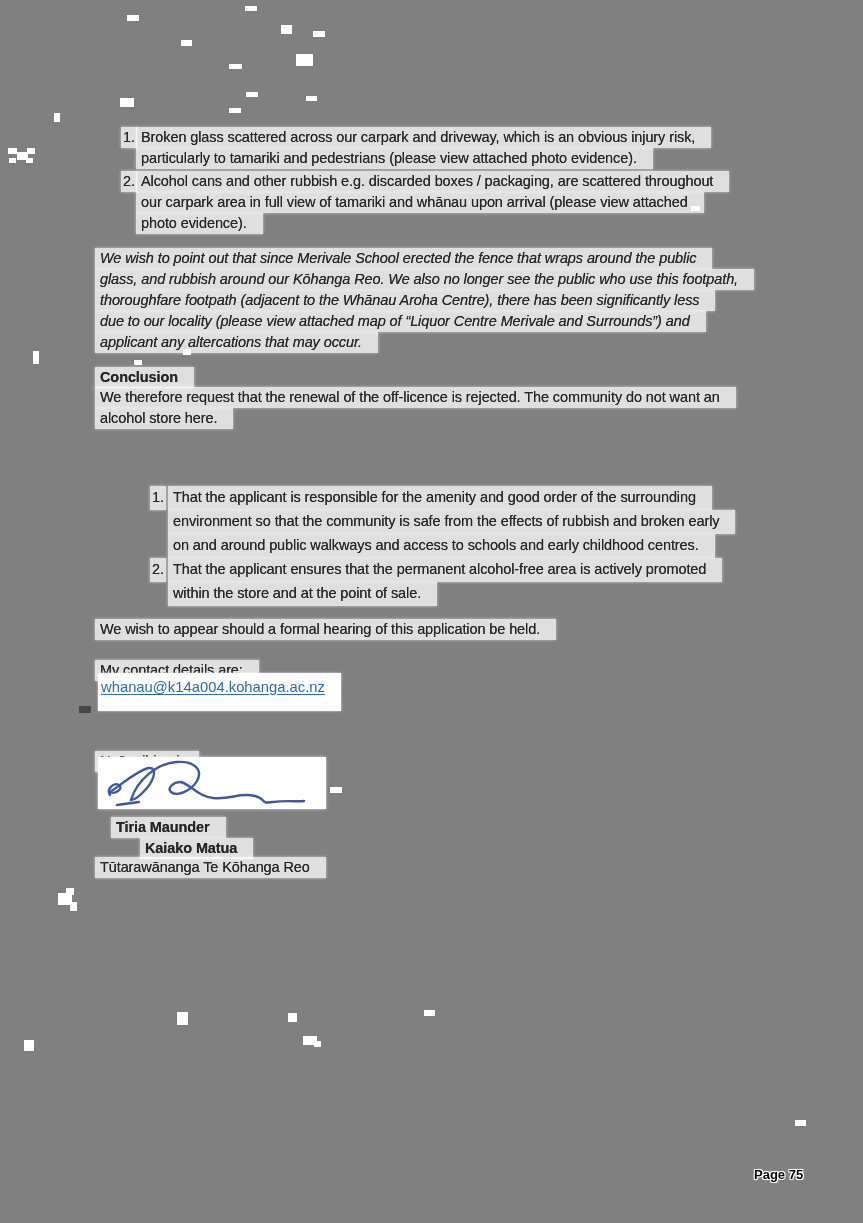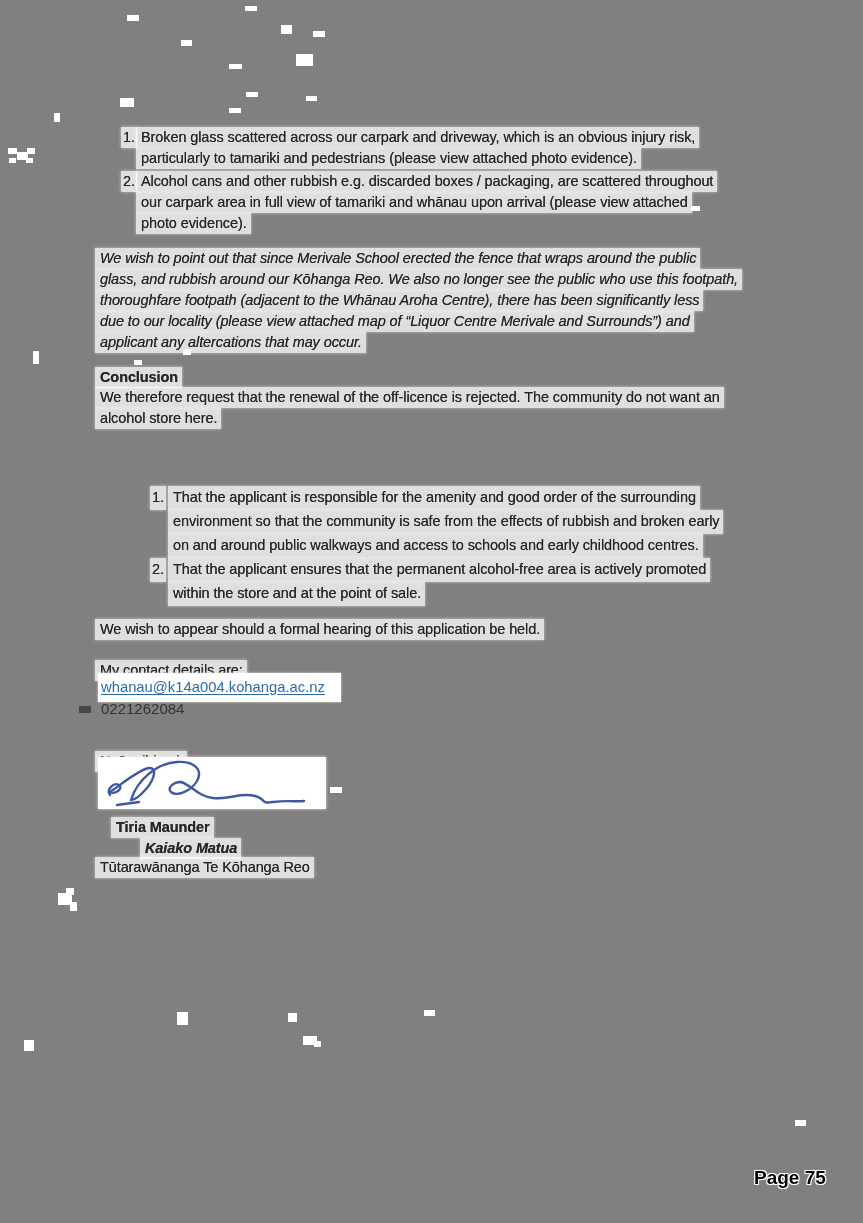--- a/index.html
+++ b/index.html
@@ -9,25 +9,25 @@
     font-family:"Liberation Sans", sans-serif;
     position:relative;overflow:hidden;
   }
   #canvas{position:absolute;left:0;top:0;width:863px;height:1223px;}
 
   .block{position:absolute;font-size:14.5px;line-height:20px;color:var(--ink,#262626);letter-spacing:-0.1px;}
   .ln{
     display:table;white-space:pre;
     background:var(--hl,rgba(255,255,255,0.75));
     box-shadow:0 0 3px rgba(255,255,255,0.55);
-    padding:0 4px 1px 5px;margin-left:-5px;
+    padding:0 16px 1px 5px;margin-left:-5px;
     text-shadow:0 0 0.6px rgba(45,45,45,0.85);
   }
   .bold .ln, .bold{font-weight:700;}
-  .italic .ln{font-style:italic;margin-left:40px;}
+  .italic .ln{margin-left:40px;}
 
   .li{position:relative;}
   .li .num{
     position:absolute;left:0;top:0;
     background:var(--hl,rgba(255,255,255,0.75));
     box-shadow:0 0 3px rgba(255,255,255,0.55);
     padding:0 2px 1px 2px;margin-left:-2px;
     text-shadow:0 0 0.6px rgba(45,45,45,0.85);
   }
   #list1{left:123px;top:127px;}
@@ -37,21 +37,21 @@
   #list2 .li{padding-left:21px;}
 
   #para-fence{left:100px;top:248px;font-style:italic;}
   #heading-conclusion{left:100px;top:367px;}
   #para-conclusion{left:100px;top:387px;}
   #para-conditions-intro{left:100px;top:446px;line-height:21px;}
   #para-hearing{left:100px;top:619px;}
   #contact-label{left:100px;top:660px;}
 
   #contact-box{
-    position:absolute;left:98px;top:673px;width:243px;height:29px;
+    position:absolute;left:98px;top:673px;width:243px;height:38px;
     background:var(--paper,#ffffff);
     box-shadow:0 0 2px rgba(255,255,255,0.8);
     font-size:15px;color:#303030;
   }
   #contact-box .email{
     display:block;margin:3px 0 0 3px;
     color:var(--link,#2a6cb0);
     text-decoration:underline;text-underline-offset:2px;
     font-size:14.8px;line-height:22px;white-space:pre;
   }
@@ -63,21 +63,21 @@
     background:var(--paper,#ffffff);
     box-shadow:0 0 3px rgba(255,255,255,0.7);
   }
   #signature-box svg{position:absolute;left:0;top:0;}
   #signoff-name{left:100px;top:817px;margin-left:16px;}
   #signoff-role{left:100px;top:838px;}
   #signoff-org{left:100px;top:857px;}
 
   #page-number{
     position:absolute;left:754px;top:1167px;
-    font-size:19px;font-weight:700;color:#050505;
+    font-size:13px;font-weight:700;color:#050505;
     text-shadow:-1px -1px 0 #fff,1px -1px 0 #fff,-1px 1px 0 #fff,1px 1px 0 #fff,0 0 2px #fff;
     white-space:pre;
   }
 
   .speck{position:absolute;background:#ffffff;}
   .speck.dark{background:#474747;}
 </style>
 </head>
 <body>
 
@@ -137,21 +137,20 @@
 
   <div class="block" id="para-hearing">
       <span class="ln">We wish to appear should a formal hearing of this application be held.</span>
     </div>
 
   <div class="block" id="contact-label">
     <span class="ln">My contact details are:</span>
   </div>
   <div id="contact-box">
     <a href="#" class="email">whanau@k14a004.kohanga.ac.nz</a>
-    <span class="phone">0221262084</span>
   </div>
 
   <div class="block" id="closing">
     <span class="ln">Ngā mihi nui,</span>
   </div>
 
   <div id="signature-box">
     <svg width="228" height="52" viewBox="0 0 228 52">
       <g fill="none" stroke="var(--sig,#2e4a9e)" stroke-width="2.4" stroke-linecap="round" opacity="0.92">
         <path d="M12,38 C8,32 16,25 21,28 C26,31 17,38 12,35"></path>

